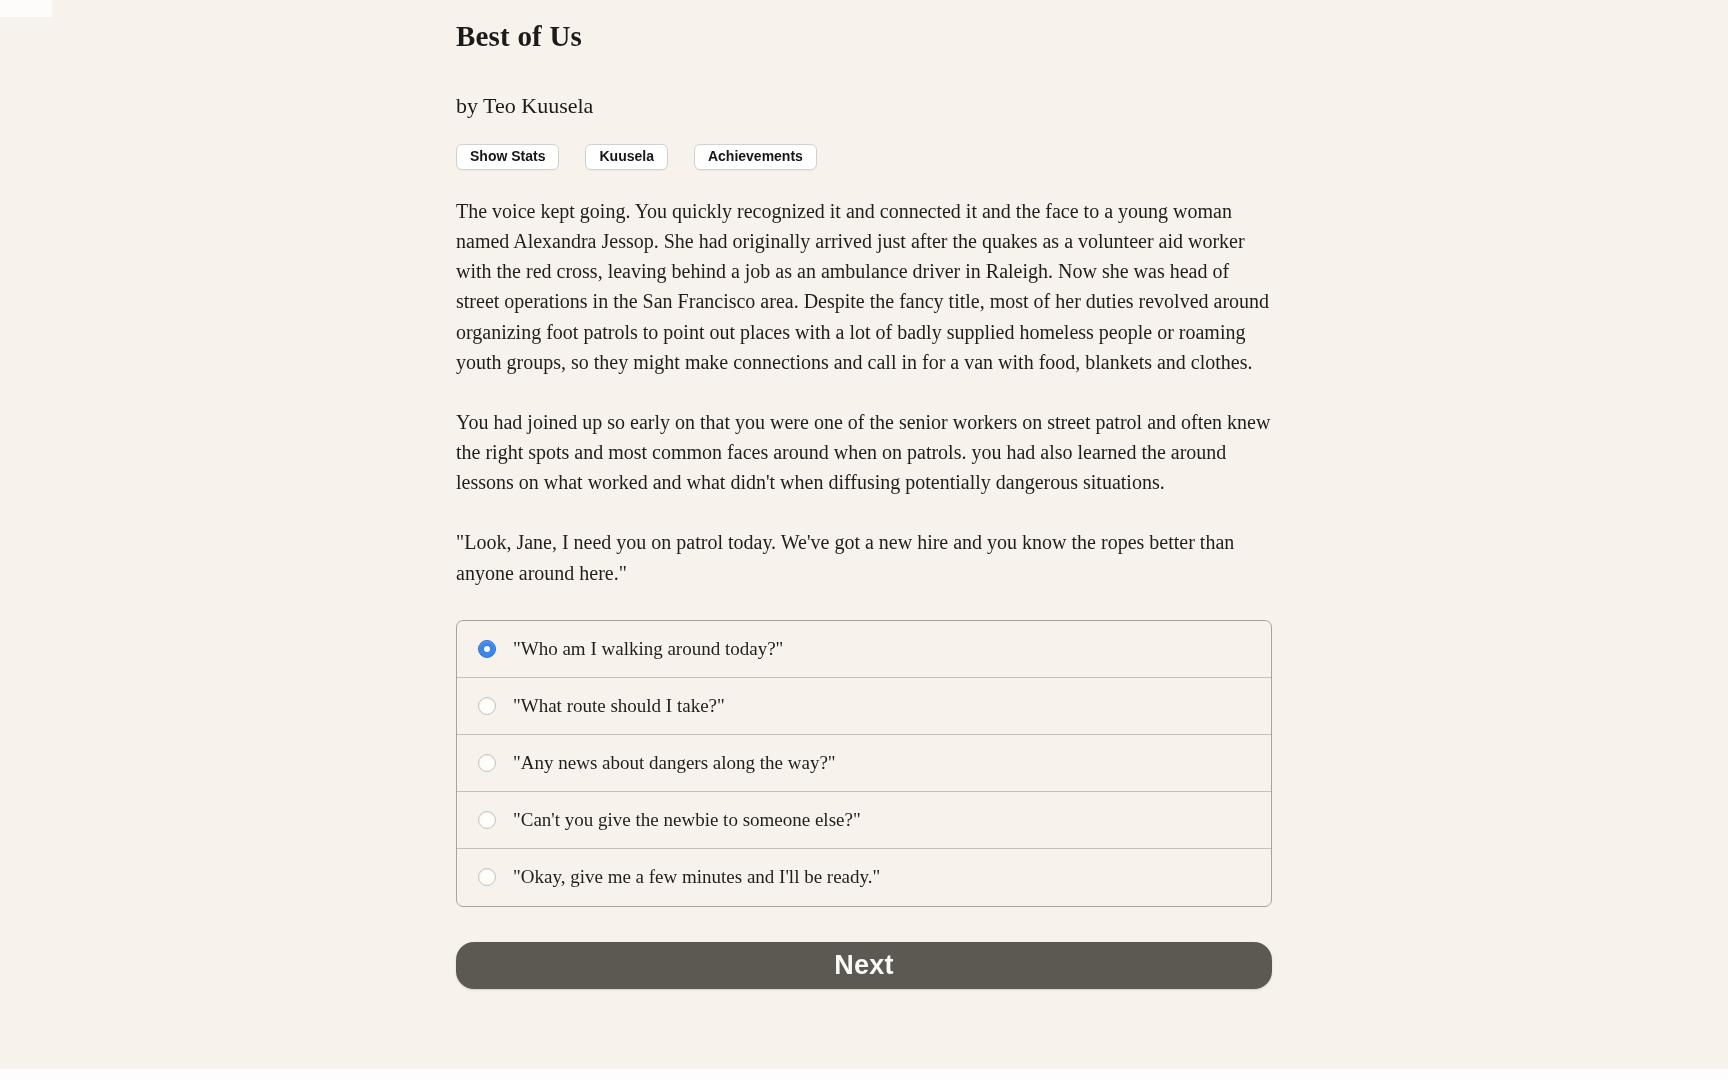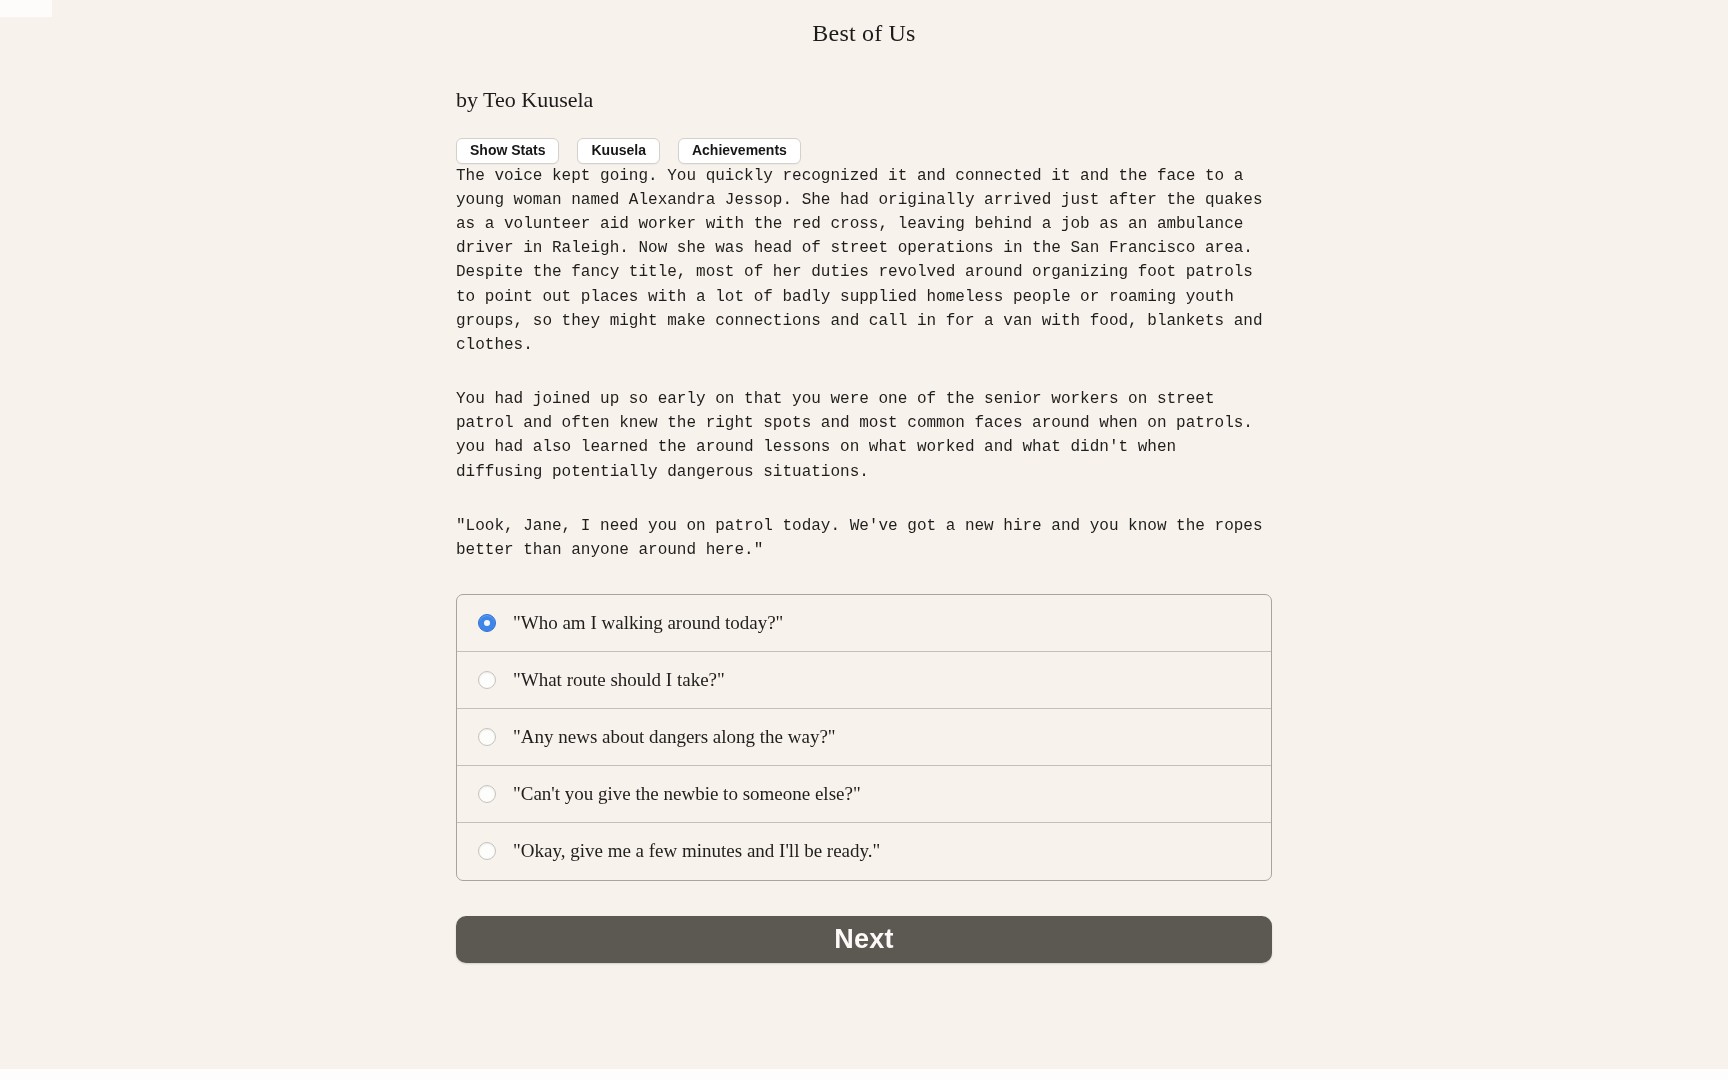--- a/index.html
+++ b/index.html
@@ -19,55 +19,54 @@
     position: absolute; left: 0; bottom: 0;
     width: 1728px; height: 11px;
     background: #fdfdfd;
   }
   .page {
     width: 816px;
     margin: 0 auto;
     padding-top: 20px;
   }
   .game-title {
-    font-size: 24px;
-    font-weight: 400;
+    font-size: 29px;
+    font-weight: 700;
     color: #1c1b19;
     letter-spacing: 0.2px;
-    text-align: center;
   }
   .game-author {
     font-size: 22px;
     font-weight: 400;
     color: #1c1b19;
     margin-top: 40px;
   }
   .toolbar {
     margin-top: 25px;
     display: flex;
-    gap: 18px;
+    gap: 26px;
     align-items: center;
   }
   .toolbar-btn {
     font-family: "Liberation Sans", sans-serif;
     font-size: 14px;
     font-weight: 700;
     color: #161616;
     background: #ffffff;
     border: 1px solid #d4d1cc;
     border-radius: 6px;
     padding: 3px 13px 4px;
     line-height: 1.2;
     cursor: pointer;
     box-shadow: 0 1px 1px rgba(0,0,0,0.04);
   }
   .story {
-    font-size: 16px;
+    margin-top: 26px;
+    font-size: 20px;
     line-height: 1.51;
-    font-family: Liberation Mono, monospace;
   }
   .story p { margin-bottom: 30px; }
   .story p:last-child { margin-bottom: 0; }
   .choices {
     margin-top: 32px;
     border: 1px solid #a8a59e;
     border-radius: 7px;
     overflow: hidden;
     list-style: none;
   }
@@ -105,21 +104,21 @@
   .choice-label {
     font-size: 19px;
     color: #1f1e1c;
   }
   .next-button {
     margin-top: 35px;
     width: 816px;
     height: 47px;
     background: #5c5953;
     border: none;
-    border-radius: 10px;
+    border-radius: 18px;
     display: flex;
     align-items: center;
     justify-content: center;
     cursor: pointer;
     box-shadow: 0 1px 2px rgba(0,0,0,0.15);
   }
   .next-label {
     font-family: "Liberation Sans", sans-serif;
     font-size: 27px;
     font-weight: 700;

